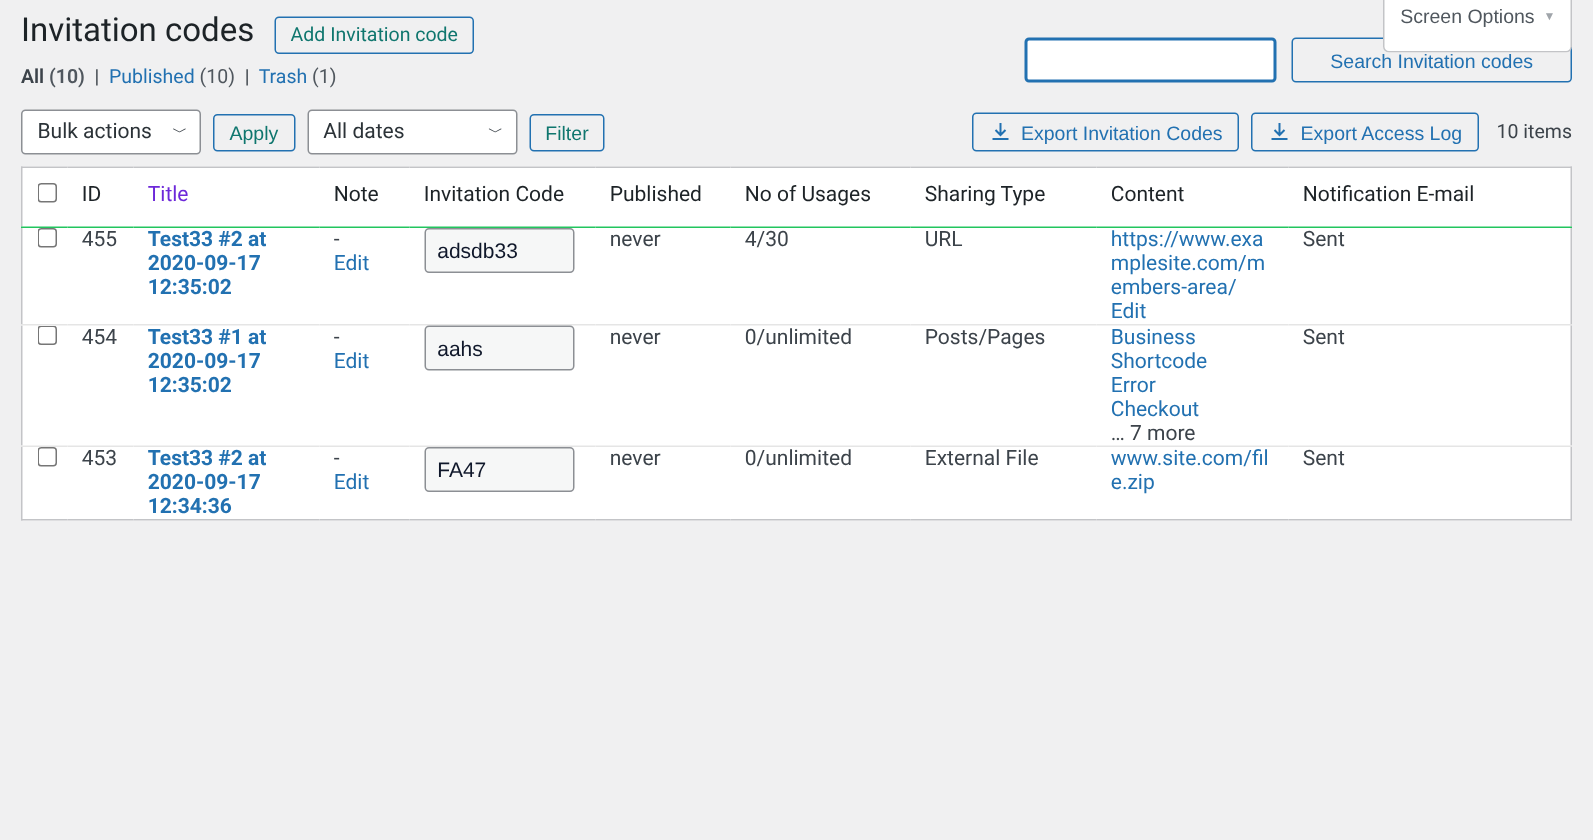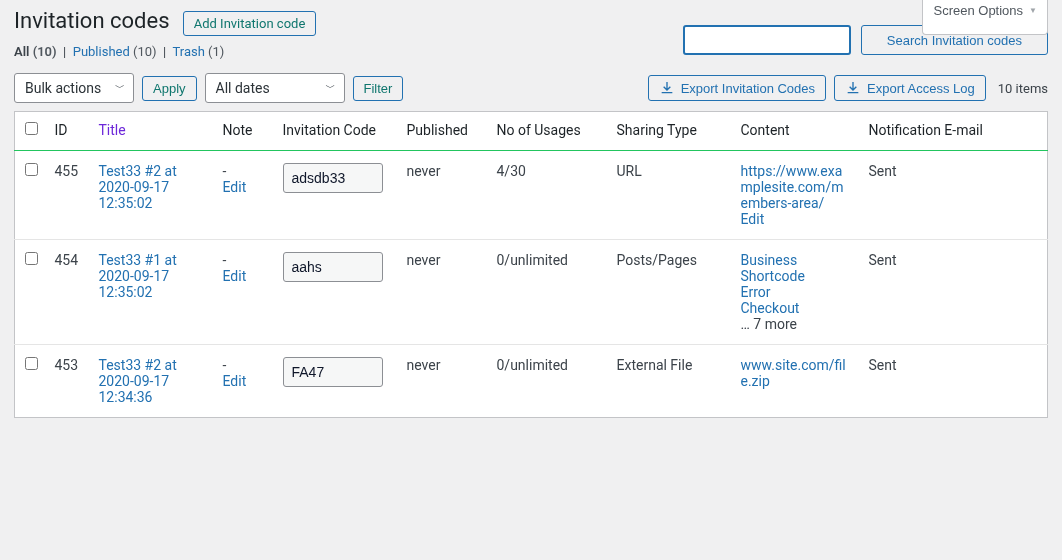--- a/index.html
+++ b/index.html
@@ -33,35 +33,35 @@
 
     .right-actions { margin-left: auto; display: flex; gap: 8px; align-items: center; }
     .icon-btn { border: 1px solid #2271b1; color: #2271b1; padding: 4px 10px; font-size: 13px; border-radius: 3px; background: #f0f0f1; cursor: pointer; display: inline-flex; align-items: center; gap: 6px; }
     .icon-btn svg { width: 16px; height: 16px; fill: none; stroke: #2271b1; stroke-width: 2; }
     .items-count { font-size: 13px; color: #3c434a; margin-left: 4px; }
 
     .wp-table { width: 100%; border-collapse: collapse; margin-top: 8px; background: #fff; border: 1px solid #c3c4c7; table-layout: fixed; }
     .wp-table thead th { text-align: left; font-weight: 400; font-size: 14px; color: #1d2327; padding: 10px 10px 12px; border-bottom: 1px solid #22c55e; vertical-align: top; }
     .wp-table thead th.sortable a { color: #6d28d9; text-decoration: none; }
     .wp-table thead th.check-col { width: 32px; }
-    .wp-table tbody td { padding: 12px 10px; font-size: 14px; color: #3c434a; vertical-align: top; border-bottom: 1px solid #e5e5e5; word-wrap: break-word; }
+    .wp-table tbody td { padding: 0 10px; font-size: 14px; color: #3c434a; vertical-align: top; border-bottom: 1px solid #e5e5e5; word-wrap: break-word; }
     .wp-table tbody tr:last-child td { border-bottom: none; }
 
     .col-cb   { width: 30px; }
     .col-id   { width: 44px; }
     .col-title{ width: 124px; }
     .col-note { width: 60px; }
     .col-code { width: 124px; }
     .col-exp  { width: 90px; }
     .col-use  { width: 120px; }
     .col-share{ width: 124px; }
     .col-content{ width: 128px; }
     .col-notif{ }
 
-    .row-title { color: #2271b1; font-weight: 400; text-decoration: none; }
+    .row-title { color: #2271b1; font-weight: 700; text-decoration: none; }
     .link { color: #2271b1; text-decoration: none; cursor: pointer; }
 
     .code-input { border: 1px solid #8c8f94; background: #f6f7f7; border-radius: 3px; padding: 6px 8px; font-size: 14px; width: 100px; color: #0f172a; }
 
     .cell-stack > * { display: block; }
   </style>
 </head>
 <body>
 
 

